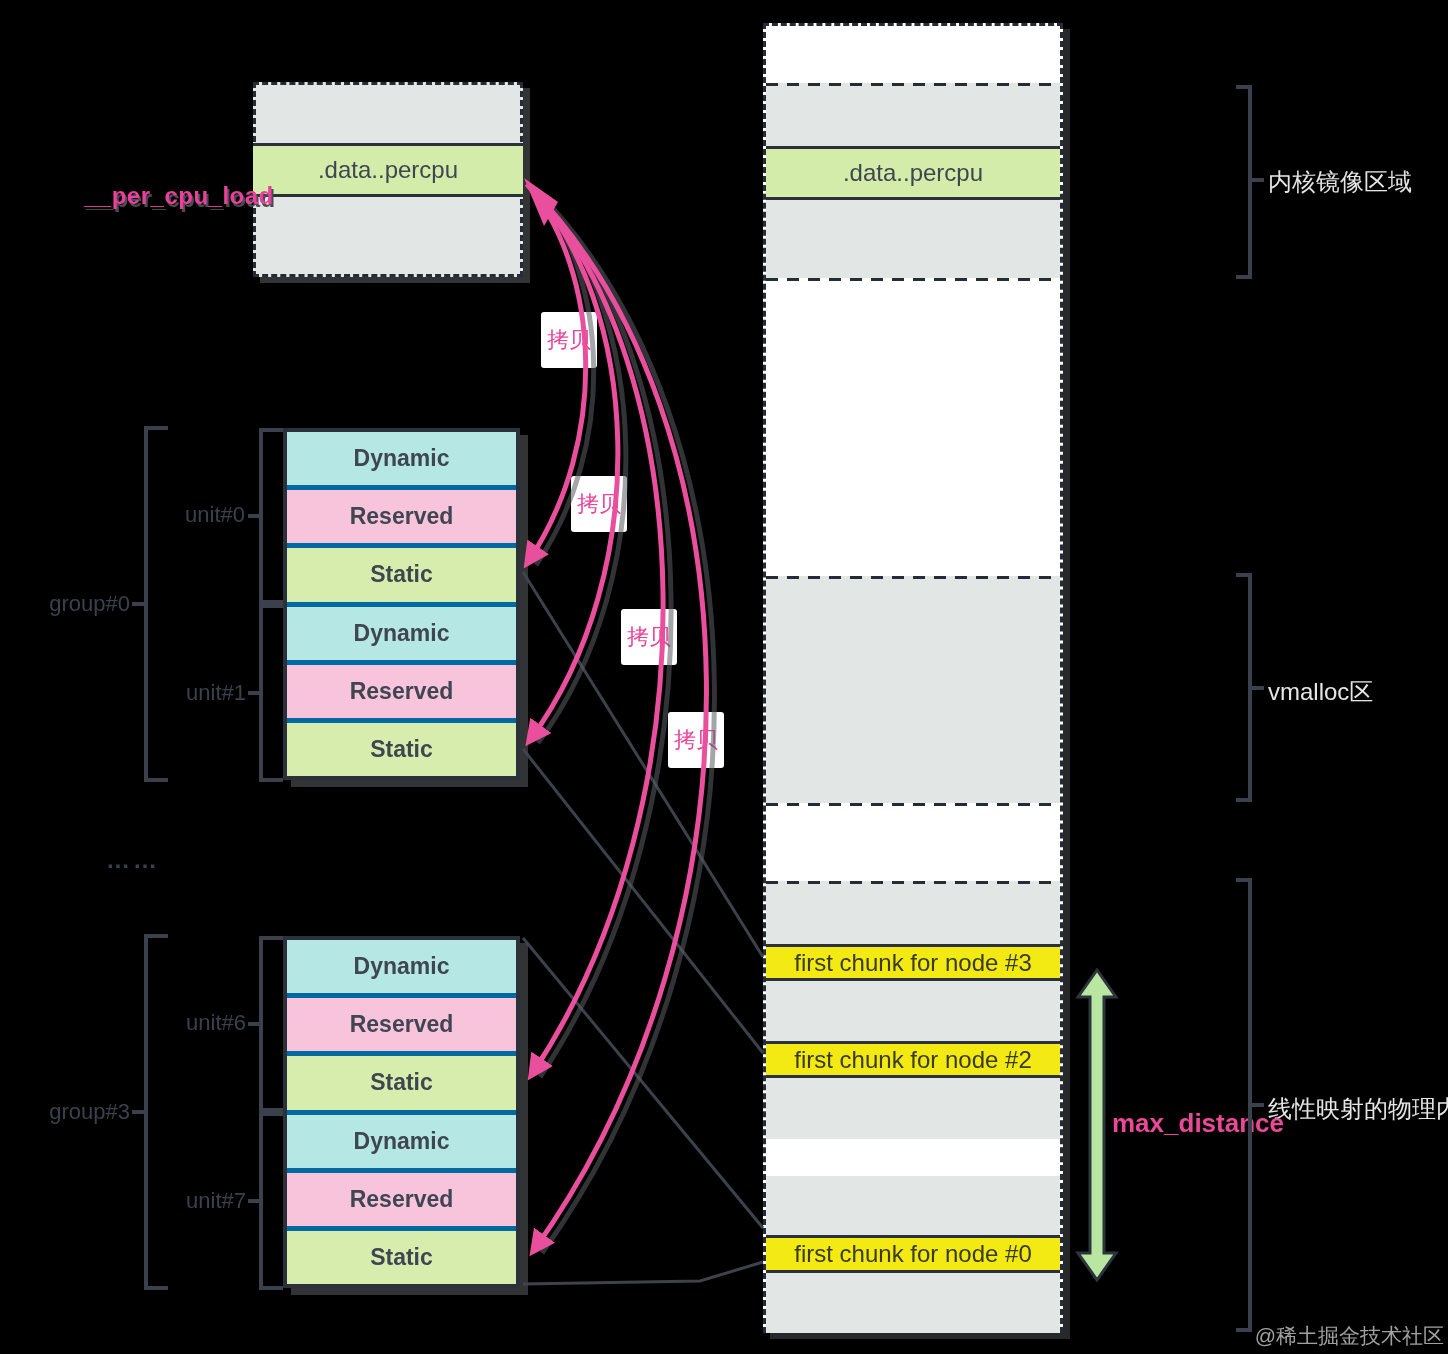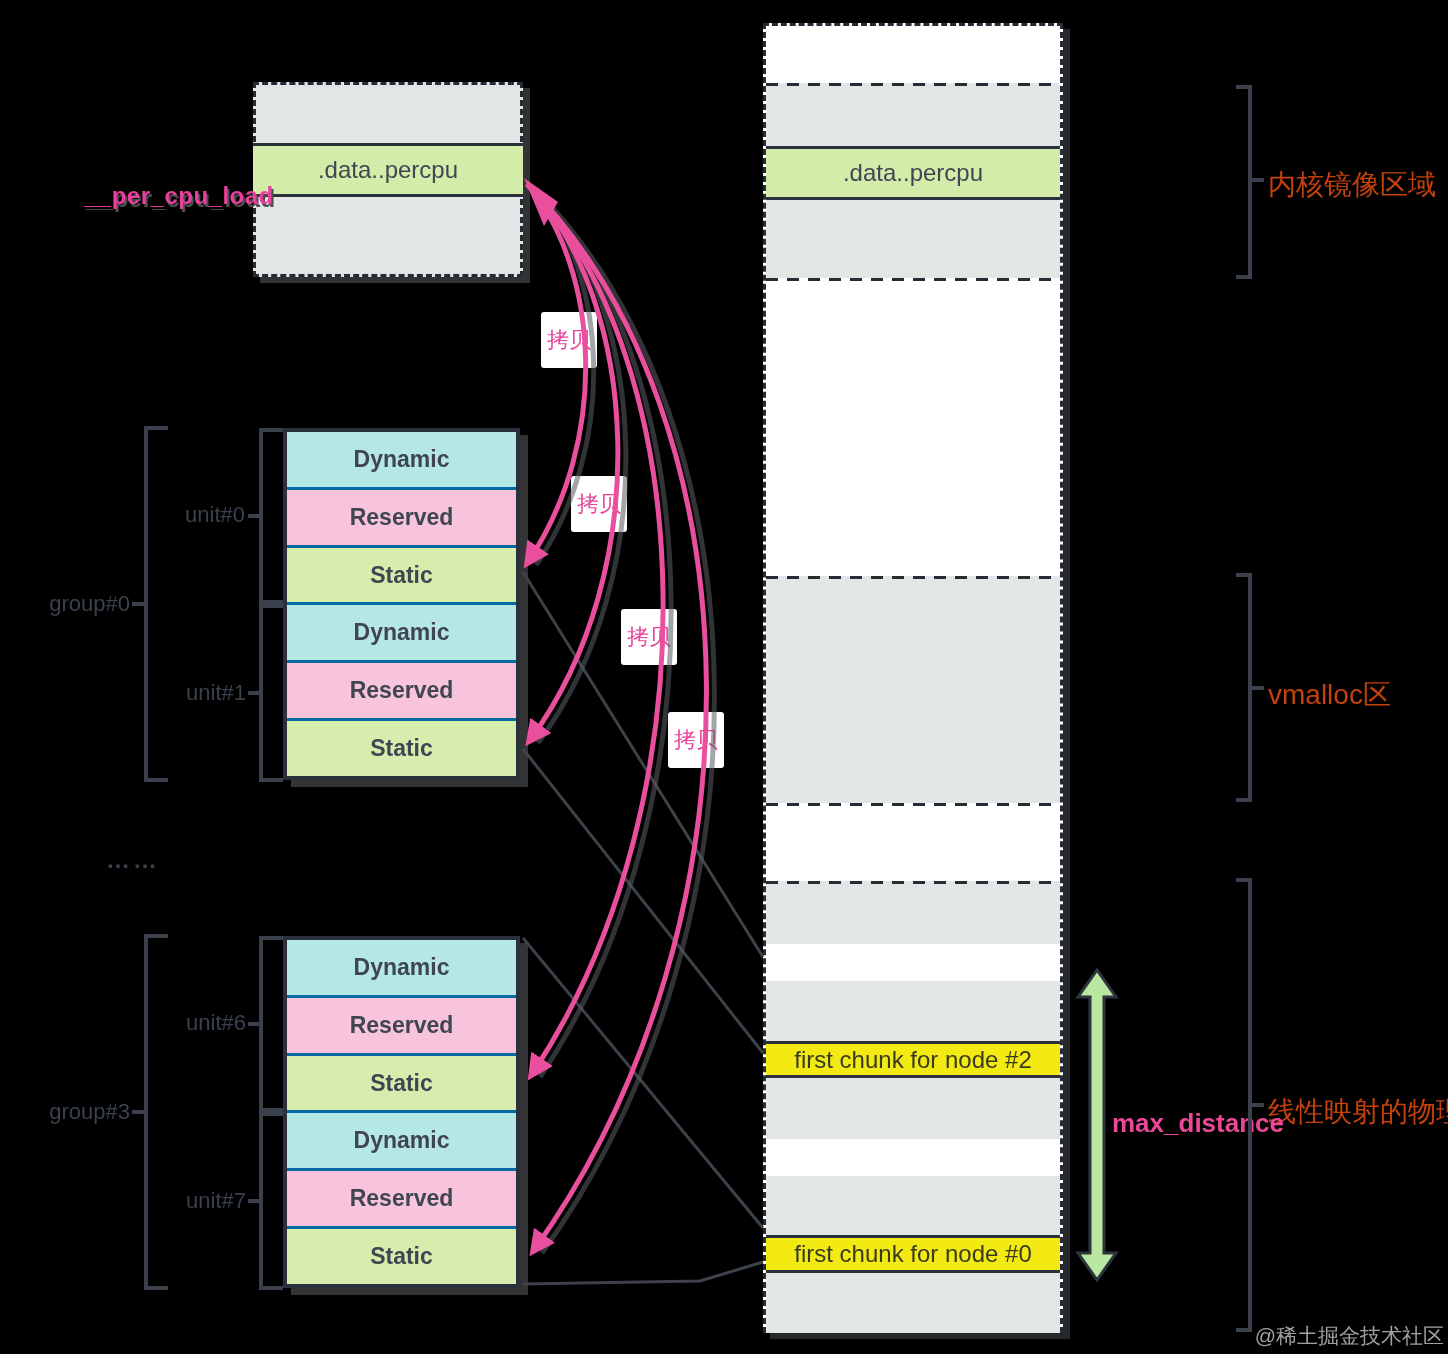--- a/index.html
+++ b/index.html
@@ -21,21 +21,21 @@
   }
   
   .grp-box{
     position:absolute;left:283px;width:237px;height:352px;
     border:4px solid #2b313b;box-sizing:border-box;background:#2b313b;
     box-shadow:8px 7px 0 rgba(128,134,140,.38);
     display:flex;flex-direction:column;font-weight:bold;
   }
   .grp-row{
     flex:1 1 0;display:flex;align-items:center;justify-content:center;
-    color:#3f4651;font-size:23px;border-top:3px solid #0369a1;
+    color:#3f4651;font-size:23px;border-top:5px solid #0369a1;
   }
   .grp-row:first-child{border-top:none;}
   .c-cyan{background:#b5e8e5;}
   .c-pink{background:#f8c4db;}
   .c-green{background:#d7edae;}
   
   .mem-col{
     position:absolute;left:763px;top:23px;width:300px;height:1310px;
     background:#ffffff;border:3px dashed #262c35;box-sizing:border-box;
     box-shadow:7px 6px 0 rgba(128,134,140,.3);
@@ -53,21 +53,21 @@
     color:#3a3a1e;font-size:24px;
   }
   .hdash{
     position:absolute;left:0;width:294px;height:3px;
     background:repeating-linear-gradient(90deg,#262c35 0 12px,transparent 12px 21px);
   }
   
   .side-label{
     position:absolute;color:#3a414d;font-size:22px;white-space:nowrap;
   }
-  .right-label{position:absolute;color:#c2410c;font-size:28px;white-space:nowrap;}
+  .right-label{position:absolute;color:#e5e5e5;font-size:24px;white-space:nowrap;}
   .lbl-percpu-load{
     position:absolute;left:84px;top:182px;width:154px;text-align:right;
     color:#ea3f9c;font-size:24px;font-weight:bold;letter-spacing:.5px;
     text-shadow:2px 3px 0 #4c4c50;white-space:nowrap;
   }
   .lbl-max-distance{
     position:absolute;left:1112px;top:1108px;color:#ec4899;
     font-size:26px;font-weight:bold;white-space:nowrap;
   }
   .copy-chip{
@@ -123,20 +123,21 @@
   <div class="side-label" style="left:146px;top:1188px;width:100px;text-align:right;">unit#7</div>
 
   <div class="ellipsis">……</div>
 
   <div class="mem-col">
     <div class="sec sec-gray" style="top:57px;height:195px;"></div>
     <div class="sec sec-green" style="top:120px;height:54px;">.data..percpu</div>
     <div class="sec sec-gray" style="top:550px;height:227px;"></div>
 
     <div class="sec sec-gray" style="top:855px;height:63px;"></div>
+    <div class="sec sec-yellow" style="top:918px;height:37px;">first chunk for node #3</div>
     <div class="sec sec-gray" style="top:955px;height:60px;"></div>
     <div class="sec sec-yellow" style="top:1015px;height:37px;">first chunk for node #2</div>
     <div class="sec sec-gray" style="top:1052px;height:61px;"></div>
     <div class="sec sec-gray" style="top:1150px;height:59px;"></div>
     <div class="sec sec-yellow" style="top:1209px;height:38px;">first chunk for node #0</div>
     <div class="sec sec-gray" style="top:1247px;height:60px;"></div>
 
     <div class="hdash" style="top:57px;"></div>
     <div class="hdash" style="top:252px;"></div>
     <div class="hdash" style="top:550px;"></div>

